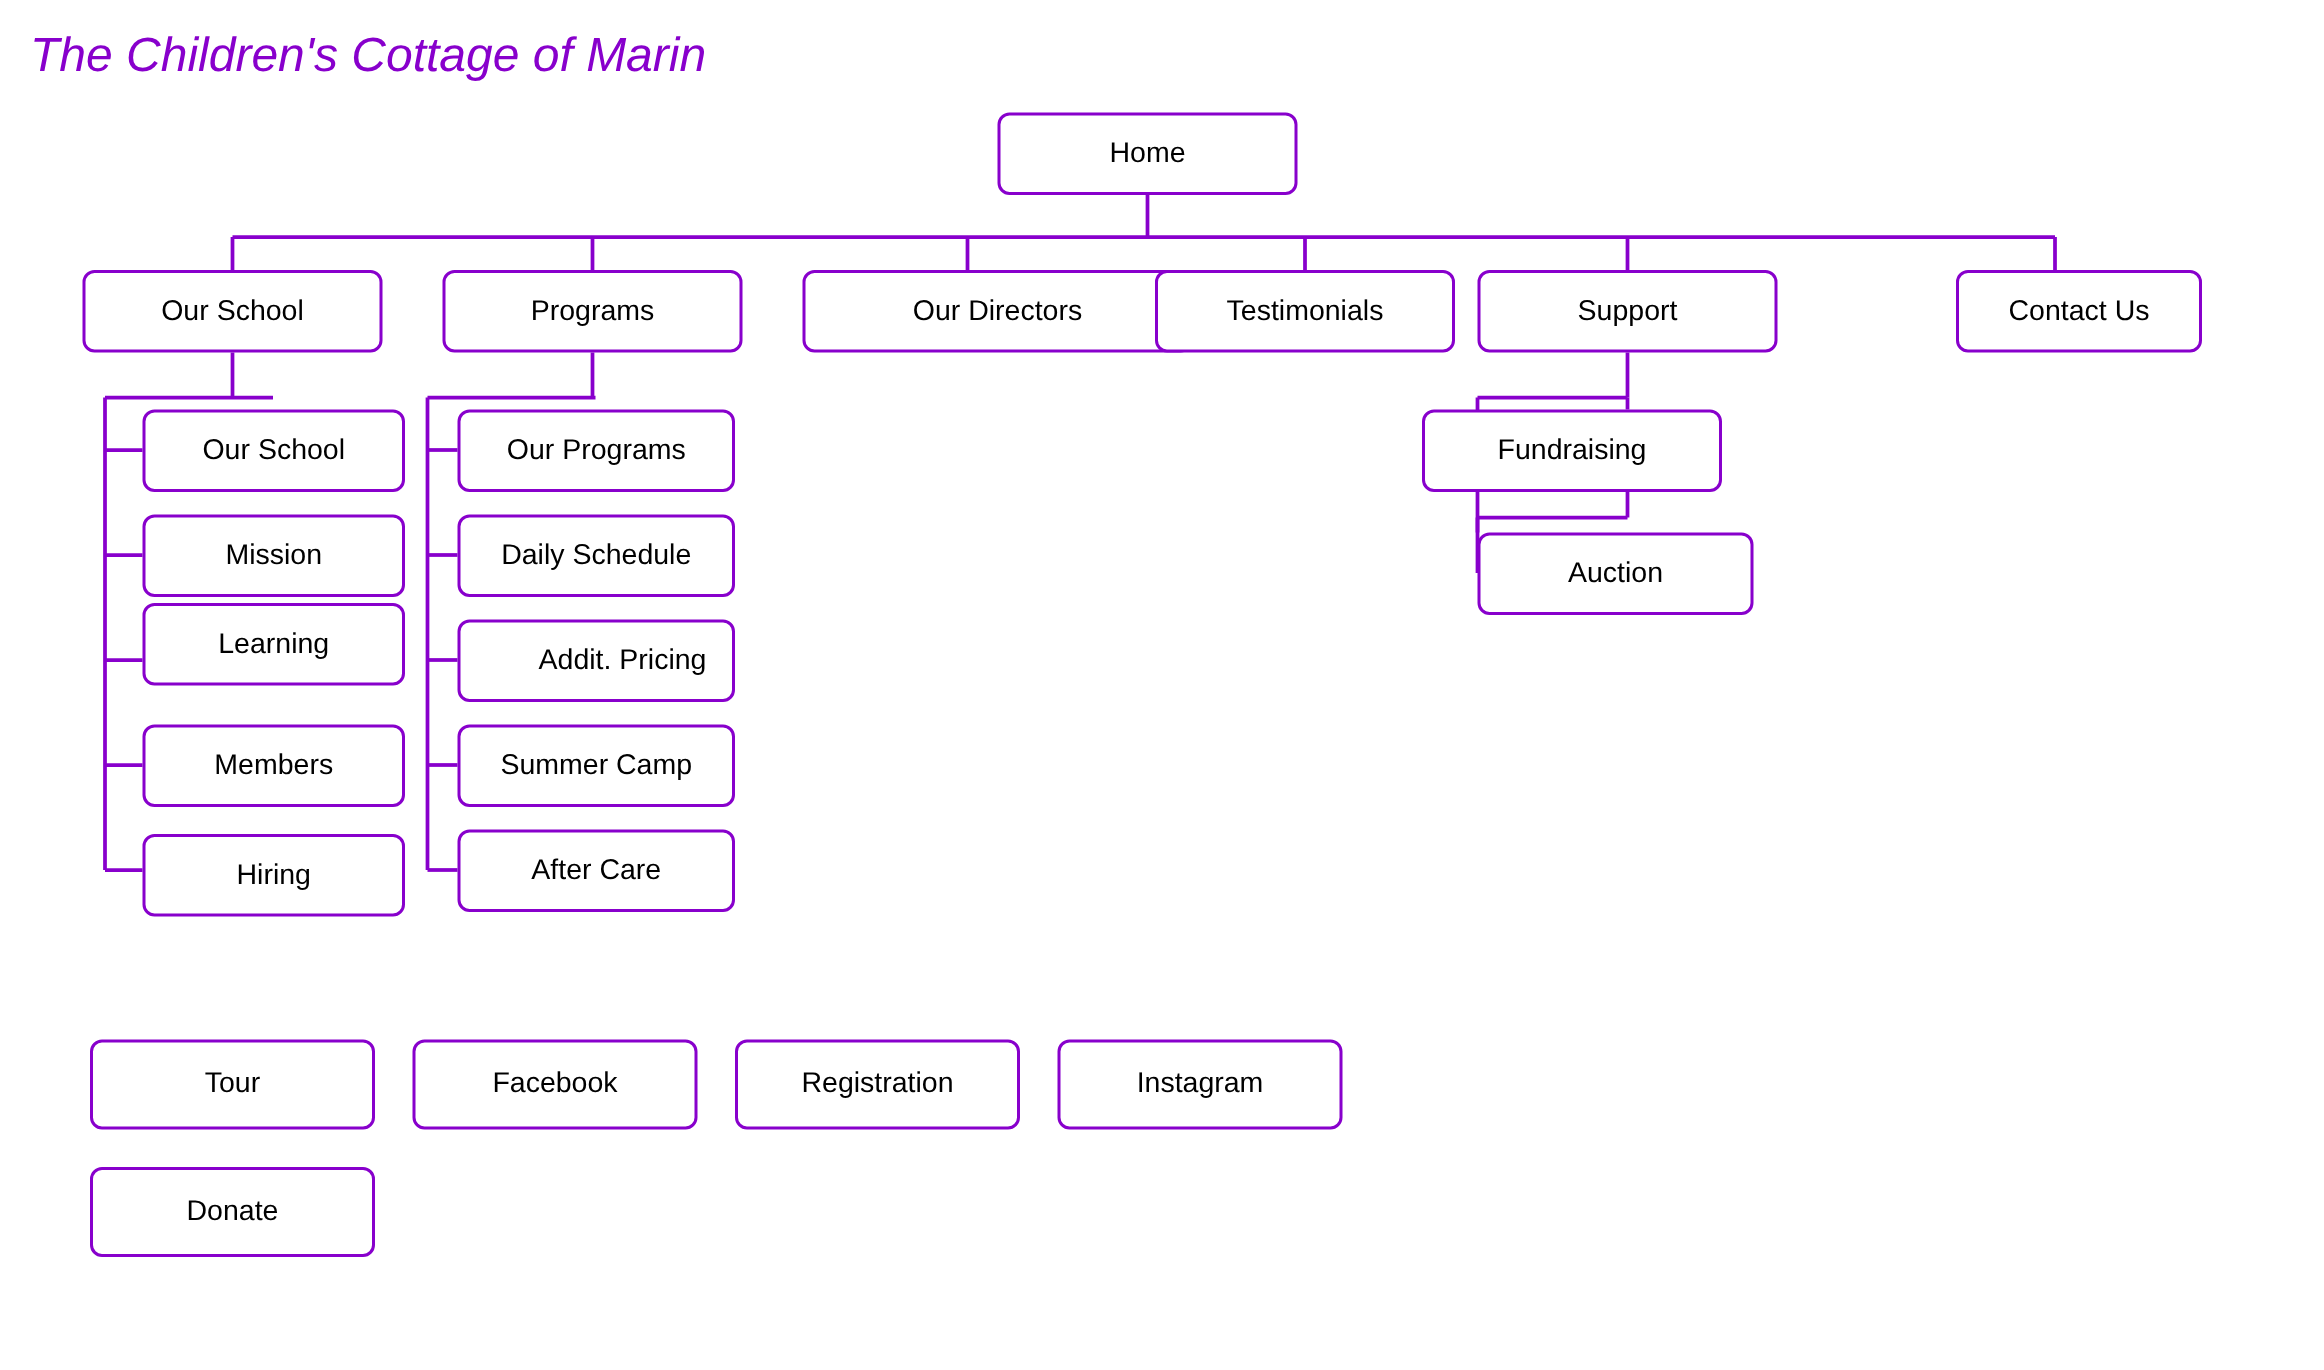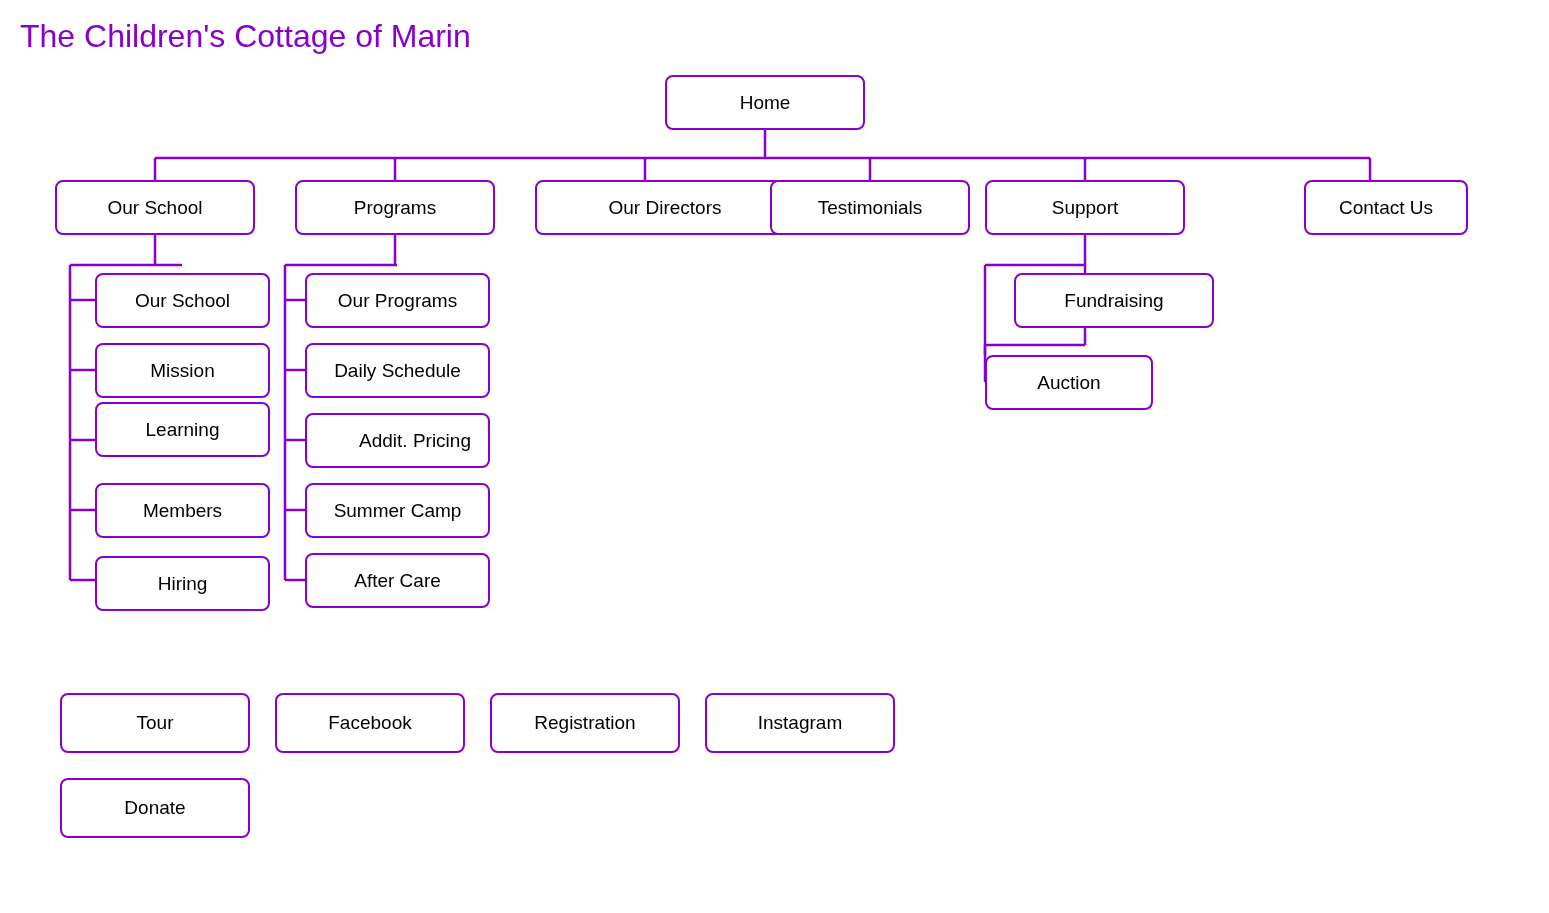--- a/index.html
+++ b/index.html
@@ -12,20 +12,21 @@
       min-height: 913px;
       position: relative;
       overflow: hidden;
     }
 
     .site-title {
       position: absolute;
       top: 18px;
       left: 20px;
       font-size: 32px;
+      font-style: italic;
       color: #8800cc;
       font-weight: 400;
     }
 
     .node {
       position: absolute;
       border: 2.5px solid #8800cc;
       border-radius: 8px;
       display: flex;
       align-items: center;
@@ -116,19 +117,19 @@
 <div class="node" style="left: 95px; top: 273px; width: 175px; height: 55px;">Our School</div>
 <div class="node" style="left: 95px; top: 343px; width: 175px; height: 55px;">Mission</div>
 <div class="node" style="left: 95px; top: 402px; width: 175px; height: 55px;">Learning</div>
 <div class="node" style="left: 95px; top: 483px; width: 175px; height: 55px;">Members</div>
 <div class="node" style="left: 95px; top: 556px; width: 175px; height: 55px;">Hiring</div>
 <div class="node" style="left: 305px; top: 273px; width: 185px; height: 55px;">Our Programs</div>
 <div class="node" style="left: 305px; top: 343px; width: 185px; height: 55px;">Daily Schedule</div>
 <div class="node" style="left: 305px; top: 413px; width: 185px; height: 55px; padding-left: 35px;">Addit. Pricing</div>
 <div class="node" style="left: 305px; top: 483px; width: 185px; height: 55px;">Summer Camp</div>
 <div class="node" style="left: 305px; top: 553px; width: 185px; height: 55px;">After Care</div>
-<div class="node" style="left: 1014px; top: 273px; width: 200px; height: 55px;">Fundraising</div>
-<div class="node" style="left: 985px; top: 355px; width: 168px; height: 55px;">Auction</div>
+<div class="node" style="left: 948px; top: 273px; width: 200px; height: 55px;">Fundraising</div>
+<div class="node" style="left: 985px; top: 355px; width: 184px; height: 55px;">Auction</div>
 <div class="node" style="left: 60px; top: 693px; width: 190px; height: 60px;">Tour</div>
 <div class="node" style="left: 275px; top: 693px; width: 190px; height: 60px;">Facebook</div>
 <div class="node" style="left: 490px; top: 693px; width: 190px; height: 60px;">Registration</div>
 <div class="node" style="left: 705px; top: 693px; width: 190px; height: 60px;">Instagram</div>
 <div class="node" style="left: 60px; top: 778px; width: 190px; height: 60px;">Donate</div>
 
 </body></html>

